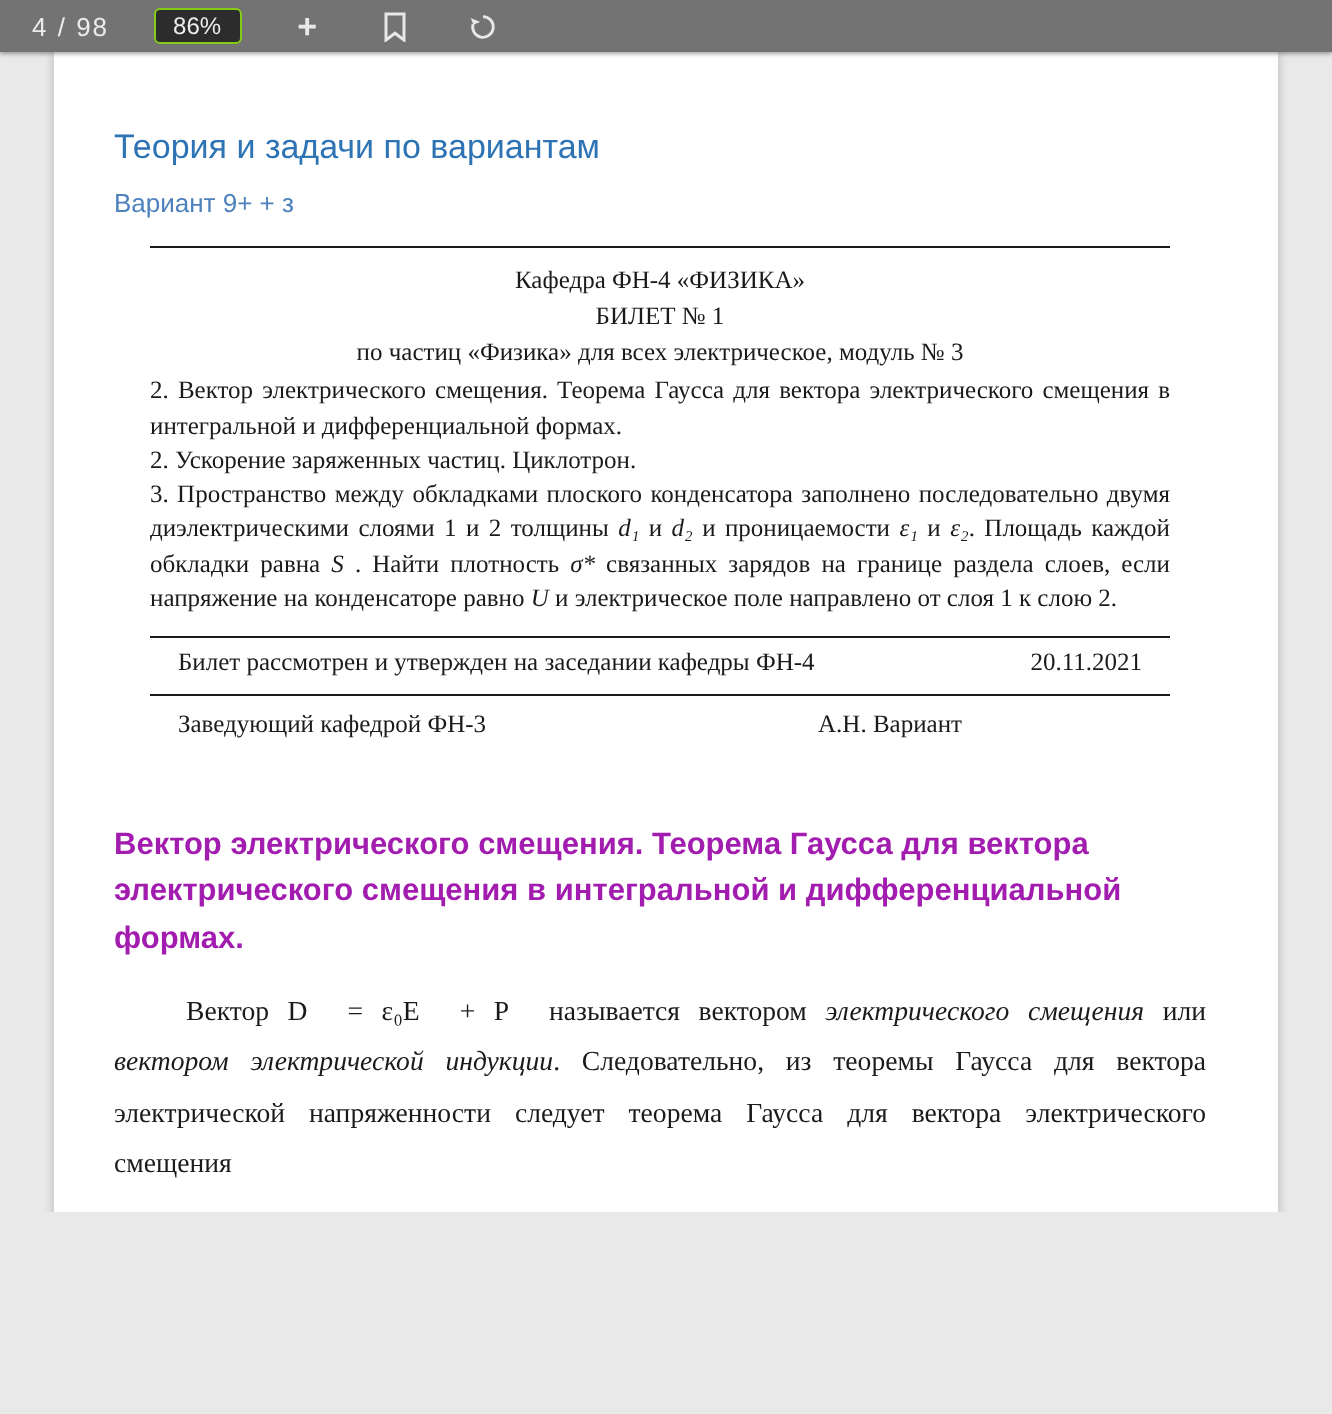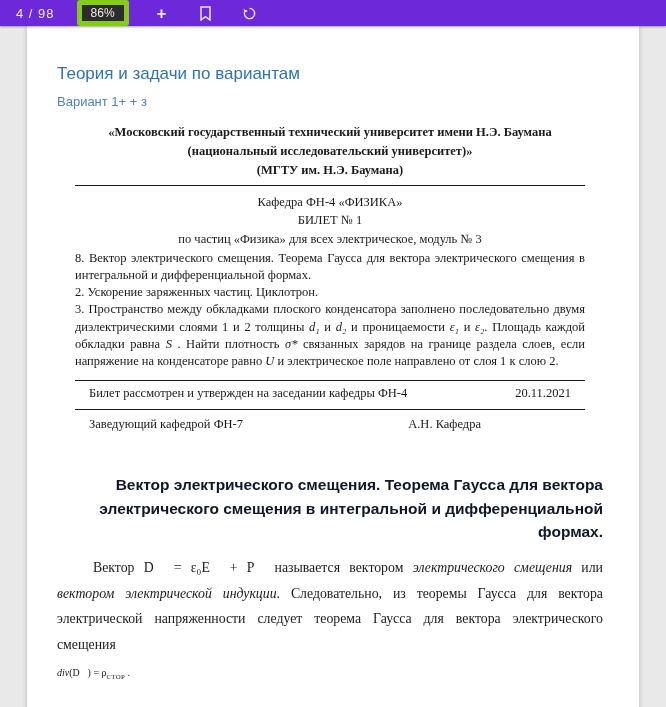--- a/index.html
+++ b/index.html
@@ -4,43 +4,43 @@
 <style>
   html,body{margin:0;padding:0;}
   body{
     width:666px;height:707px;overflow:hidden;
     background:#e9e9e9;
     font-family:"Liberation Serif", serif;
     color:#1a1a1a;
   }
   
   .toolbar{
-    height:26px;background:#6d28d9;
+    height:26px;background:#737373;
     display:flex;align-items:center;
     padding:0 16px;gap:22px;
     color:#ececec;
     font-family:"Liberation Sans", sans-serif;
     font-size:13px;
     box-shadow:0 1px 2px rgba(0,0,0,.35);
     position:relative;z-index:5;
   }
   .toolbar .page-ind{letter-spacing:1px;cursor:default;}
   .zoom-pill{
-    background:#2c2c2c;border:5px solid #84cc16;border-radius:3px;
+    background:#2c2c2c;border:1px solid #84cc16;border-radius:3px;
     padding:1px 9px;font-size:12px;cursor:pointer;
   }
   .tool-btn{
     background:none;border:none;color:#e8e8e8;cursor:pointer;
     display:flex;align-items:center;justify-content:center;
     width:22px;height:22px;padding:0;
   }
   .tool-btn.plus{font-size:17px;font-weight:bold;line-height:1;}
   .tool-btn svg{display:block;}
   
-  .page-wrap{height:681px;overflow:hidden;}
+  .page-wrap{height:580px;overflow:hidden;}
   .page{
     width:612px;margin:0 27px;
     background:#ffffff;
     min-height:760px;
     box-shadow:0 0 5px rgba(0,0,0,.22);
     box-sizing:border-box;
     padding:26px 36px 0 30px;
   }
   
   .sec-title{
@@ -66,23 +66,22 @@
   }
   .approval .date{}
   .sig-row{
     display:flex;justify-content:space-between;align-items:baseline;
     padding:6px 14px 4px 14px;
   }
   .sig-row .name{margin-right:90px;}
   
   .theory-heading{
     font-family:"Liberation Sans", sans-serif;
-    font-weight:bold;font-size:15.5px;line-height:1.5;color:#0f172a;
+    font-weight:bold;font-size:15.5px;line-height:1.5;color:#a21caf;
     margin:36px 0 12px 0;
-    text-align:right;
   }
   .para{
     font-size:13.8px;line-height:1.85;text-align:justify;margin:0;
   }
   .para.indent{text-indent:36px;}
   .formula{
     font-size:10px;margin:8px 0;line-height:1.6;
   }
   
   .seg-b{font-weight:normal;}
@@ -111,53 +110,48 @@
           <path d="M1.4 3.2l1.5 3.6 3.6-1.5z" fill="#e8e8e8"></path>
         </svg>
     </span>
   </button>
 </div>
 
 <div class="page-wrap">
   <div class="page">
 
     <div class="sec-title">Теория и задачи по вариантам</div>
-    <div class="variant">Вариант 1+ + з</div>
+    <div class="variant">Вариант 9+ + з</div>
 
     <div class="billet">
-      <div class="uni-header">
-        <div>«Московский государственный технический университет имени Н.Э. Баумана</div>
-        <div>(национальный исследовательский университет)»</div>
-        <div>(МГТУ им. Н.Э. Баумана)</div>
-      </div>
 
       <hr class="rule">
 
       <div class="center-block">
         <div>Кафедра ФН-4 «ФИЗИКА»</div>
         <div>БИЛЕТ № 1</div>
         <div><span>по частиц «</span><span class="seg-b">Физика</span><span>» для </span><span class="seg-b">всех электрическое</span><span>,  модуль № 3</span></div>
       </div>
 
       <div class="items">
-        <p><span>8. Вектор электрического смещения. Теорема Гаусса для вектора электрического смещения в интегральной и дифференциальной формах.</span></p>
+        <p><span>2. Вектор электрического смещения. Теорема Гаусса для вектора электрического смещения в интегральной и дифференциальной формах.</span></p>
         <p><span>2. Ускорение заряженных частиц. Циклотрон.</span></p>
         <p><span>3. Пространство между обкладками плоского конденсатора заполнено последовательно двумя диэлектрическими слоями </span><span class="seg-b">1</span><span> и </span><span class="seg-b">2</span><span> толщины </span><span class="seg-i">d₁</span><span> и </span><span class="seg-i">d₂</span><span> и проницаемости </span><span class="seg-i">ε₁</span><span> и </span><span class="seg-i">ε₂</span><span>. Площадь каждой обкладки равна </span><span class="seg-i">S</span><span> . Найти плотность </span><span class="seg-i">σ*</span><span> связанных зарядов на границе раздела слоев, если напряжение на конденсаторе равно </span><span class="seg-i">U</span><span> и электрическое поле направлено от слоя </span><span class="seg-b">1</span><span> к слою </span><span class="seg-b">2</span><span>.</span></p>
       </div>
 
       <div class="approval">
         <hr class="rule" style="margin:0">
         <div class="row">
           <span>Билет рассмотрен и утвержден на заседании кафедры ФН-4</span>
           <span class="date">20.11.2021</span>
         </div>
         <hr class="rule" style="margin:0">
         <div class="sig-row">
-          <span>Заведующий кафедрой ФН-7</span>
-          <span class="name">А.Н. Кафедра</span>
+          <span>Заведующий кафедрой ФН-3</span>
+          <span class="name">А.Н. Вариант</span>
         </div>
       </div>
     </div>
 
     <div class="theory-heading">Вектор электрического смещения. Теорема Гаусса для вектора электрического смещения в интегральной и дифференциальной формах.</div>
 
     <p class="para indent"><span>Вектор  </span><span class="seg-math">D⃗ = ε₀E⃗ + P⃗</span><span>  называется вектором </span><span class="seg-i">электрического смещения</span><span> или </span><span class="seg-i">вектором электрической индукции</span><span>. Следовательно, из теоремы Гаусса для вектора электрической напряженности следует теорема Гаусса для вектора электрического смещения</span></p>
 
     <div class="formula"><span class="seg-i">div</span><span>(</span><span class="seg-math">D⃗</span><span>) = ρ</span><span class="seg-sub">СТОР</span><span> .</span></div>
 

